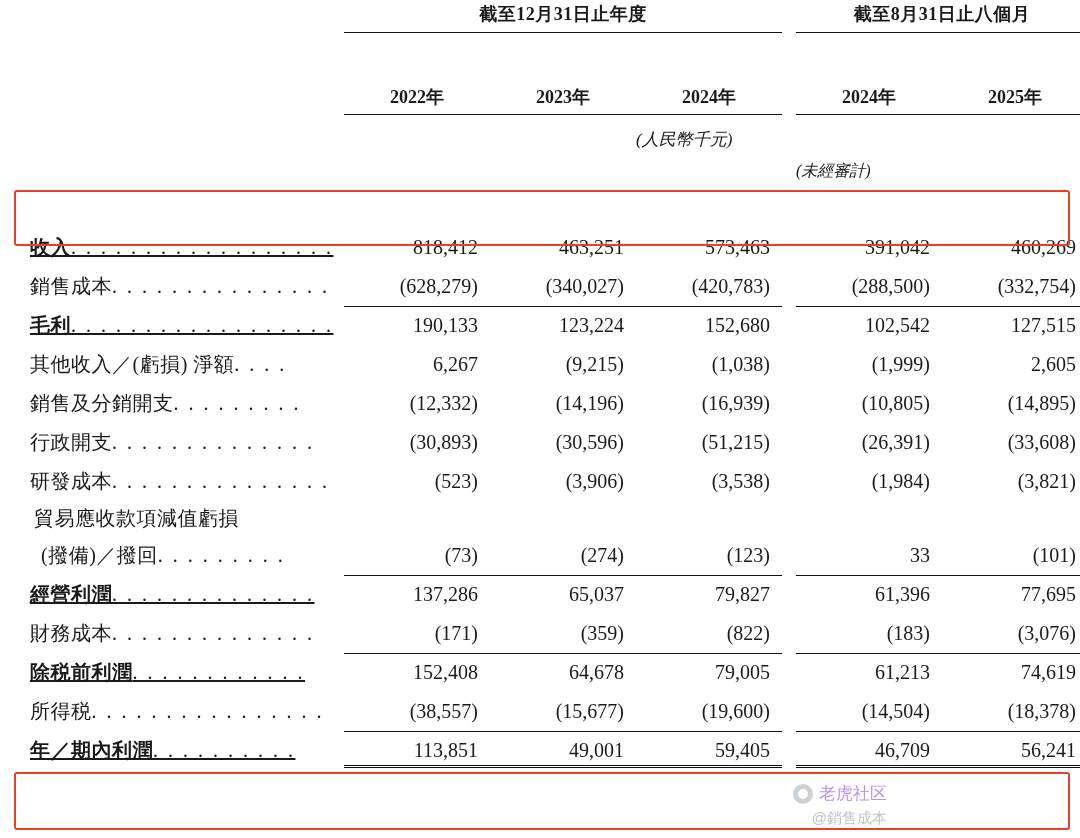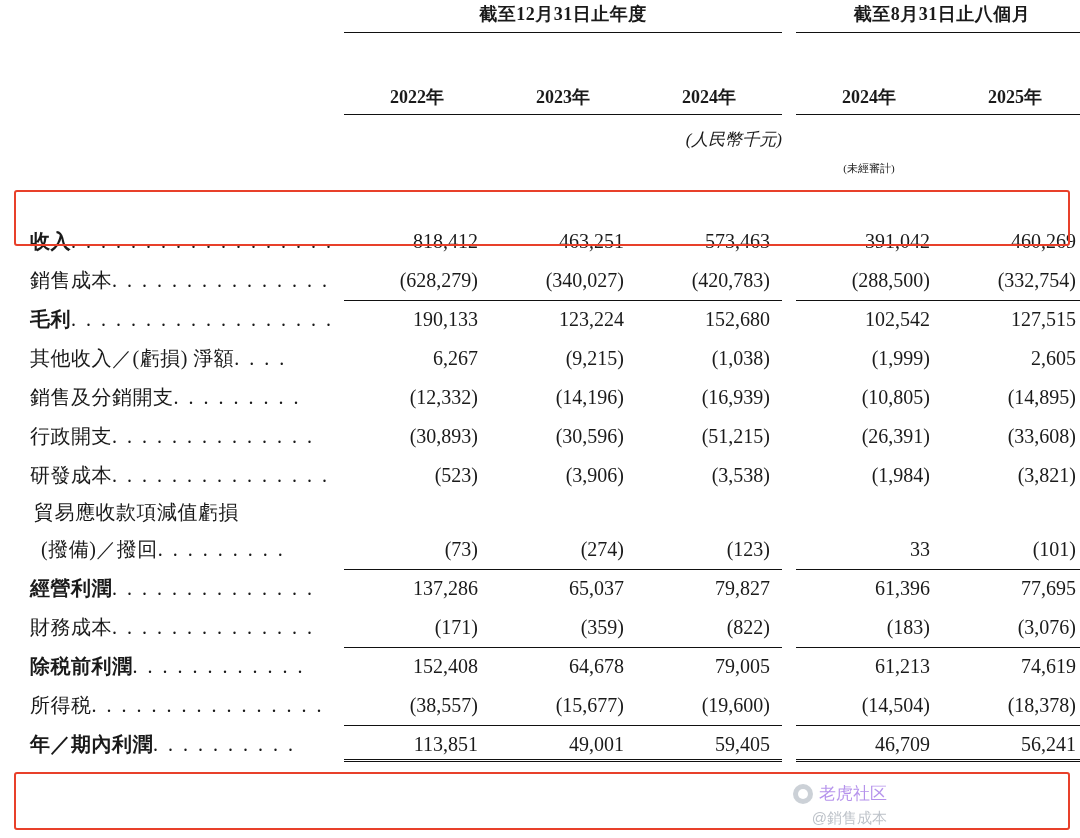--- a/index.html
+++ b/index.html
@@ -52,42 +52,43 @@
     font-size: 18px;
     padding: 8px 0 5px 0;
   }
   .hdr-year .inner {
     display: block;
     border-bottom: 1.6px solid #111;
     padding-bottom: 5px;
     margin-top: 38px;
   }
   .hdr-note {
-    text-align: right;
+    text-align: left;
     font-style: italic;
     font-size: 17px;
     padding: 8px 0 0 0;
     font-weight: normal;
   }
   .hdr-note2 {
-    text-align: center;
-    font-size: 11px;
+    text-align: left;
+    font-style: italic;
+    font-size: 16px;
     padding: 10px 0 0 0;
     font-weight: normal;
   }
   .spacer-row td { height: 44px; }
 
   
   td.label {
     font-size: 20px;
     padding: 6px 0 6px 30px;
     white-space: nowrap;
     letter-spacing: 0.5px;
   }
-  td.label.bold { font-weight: bold; }
+  td.label.bold { font-weight: bold; text-decoration: underline; }
   .leader {
     letter-spacing: 2.5px;
     font-weight: normal;
   }
   td.num {
     text-align: right;
     font-size: 20px;
     padding: 6px 12px 6px 0;
     white-space: nowrap;
   }

